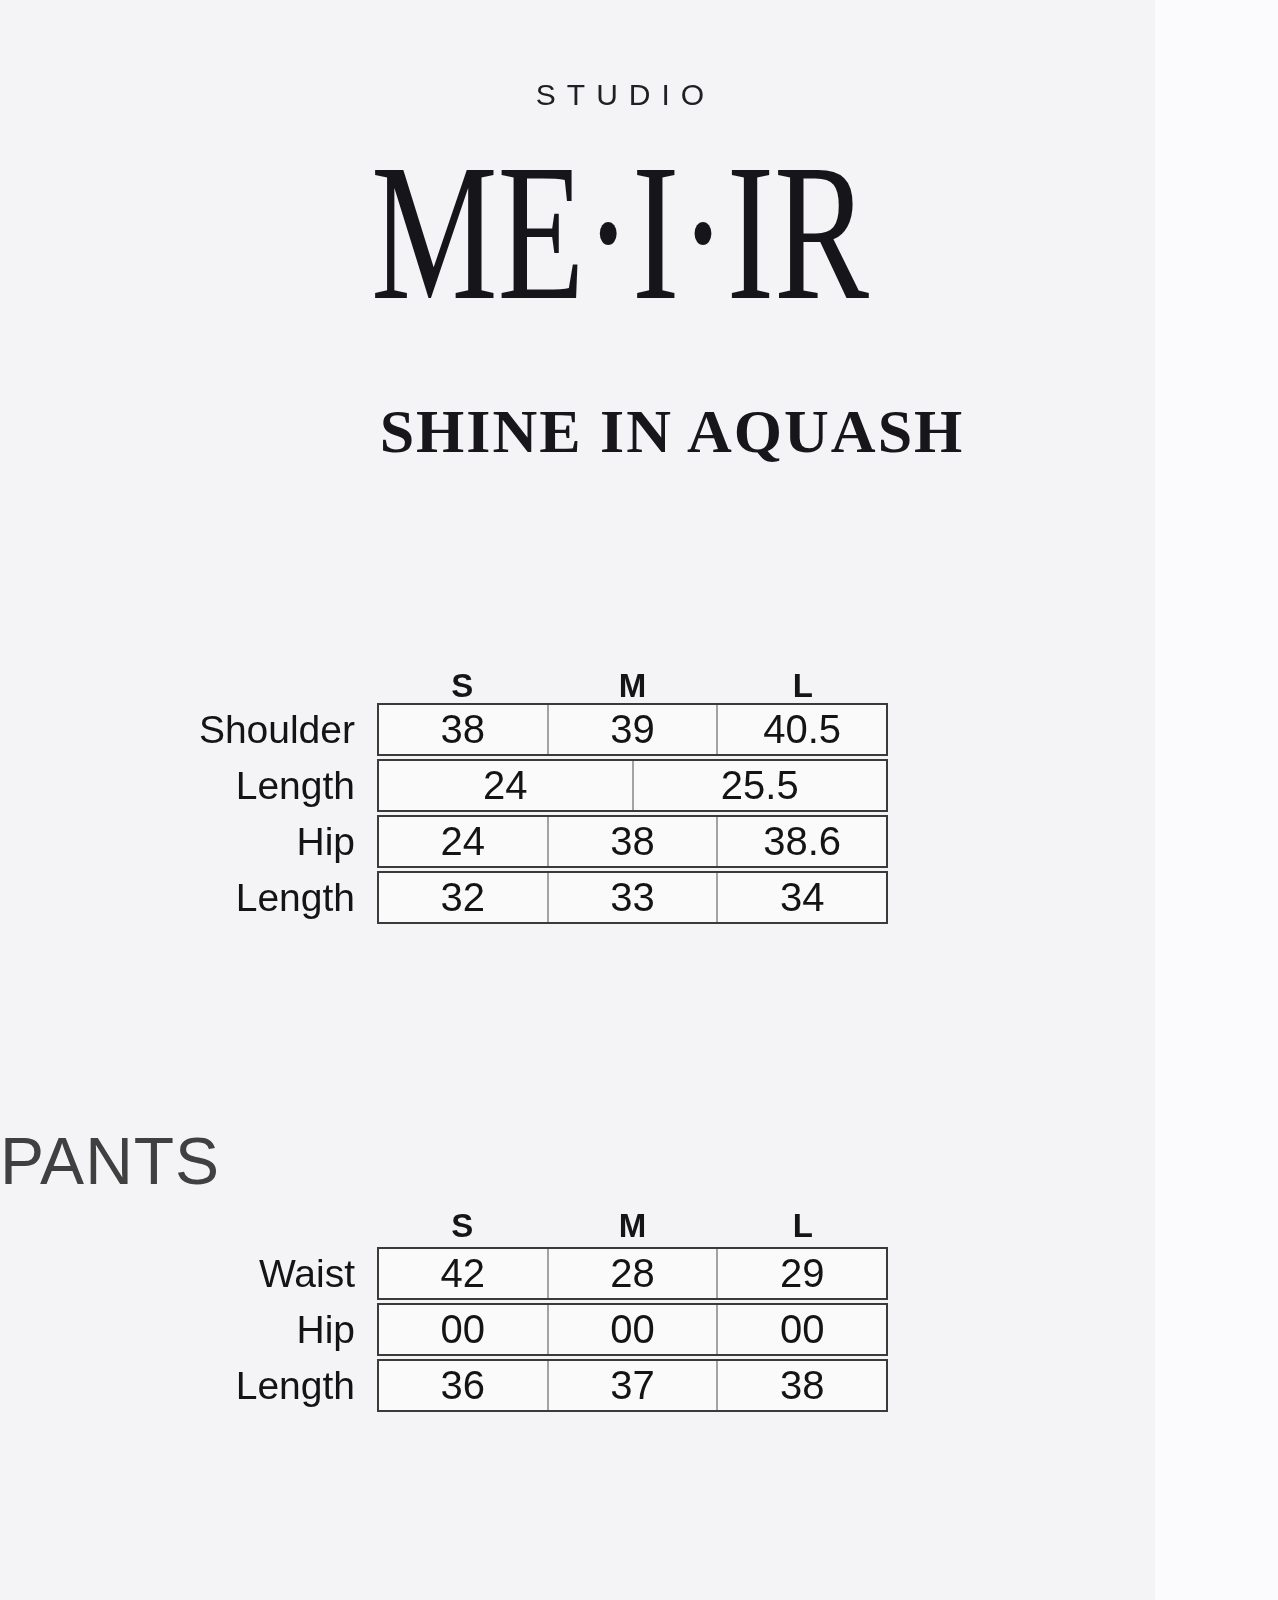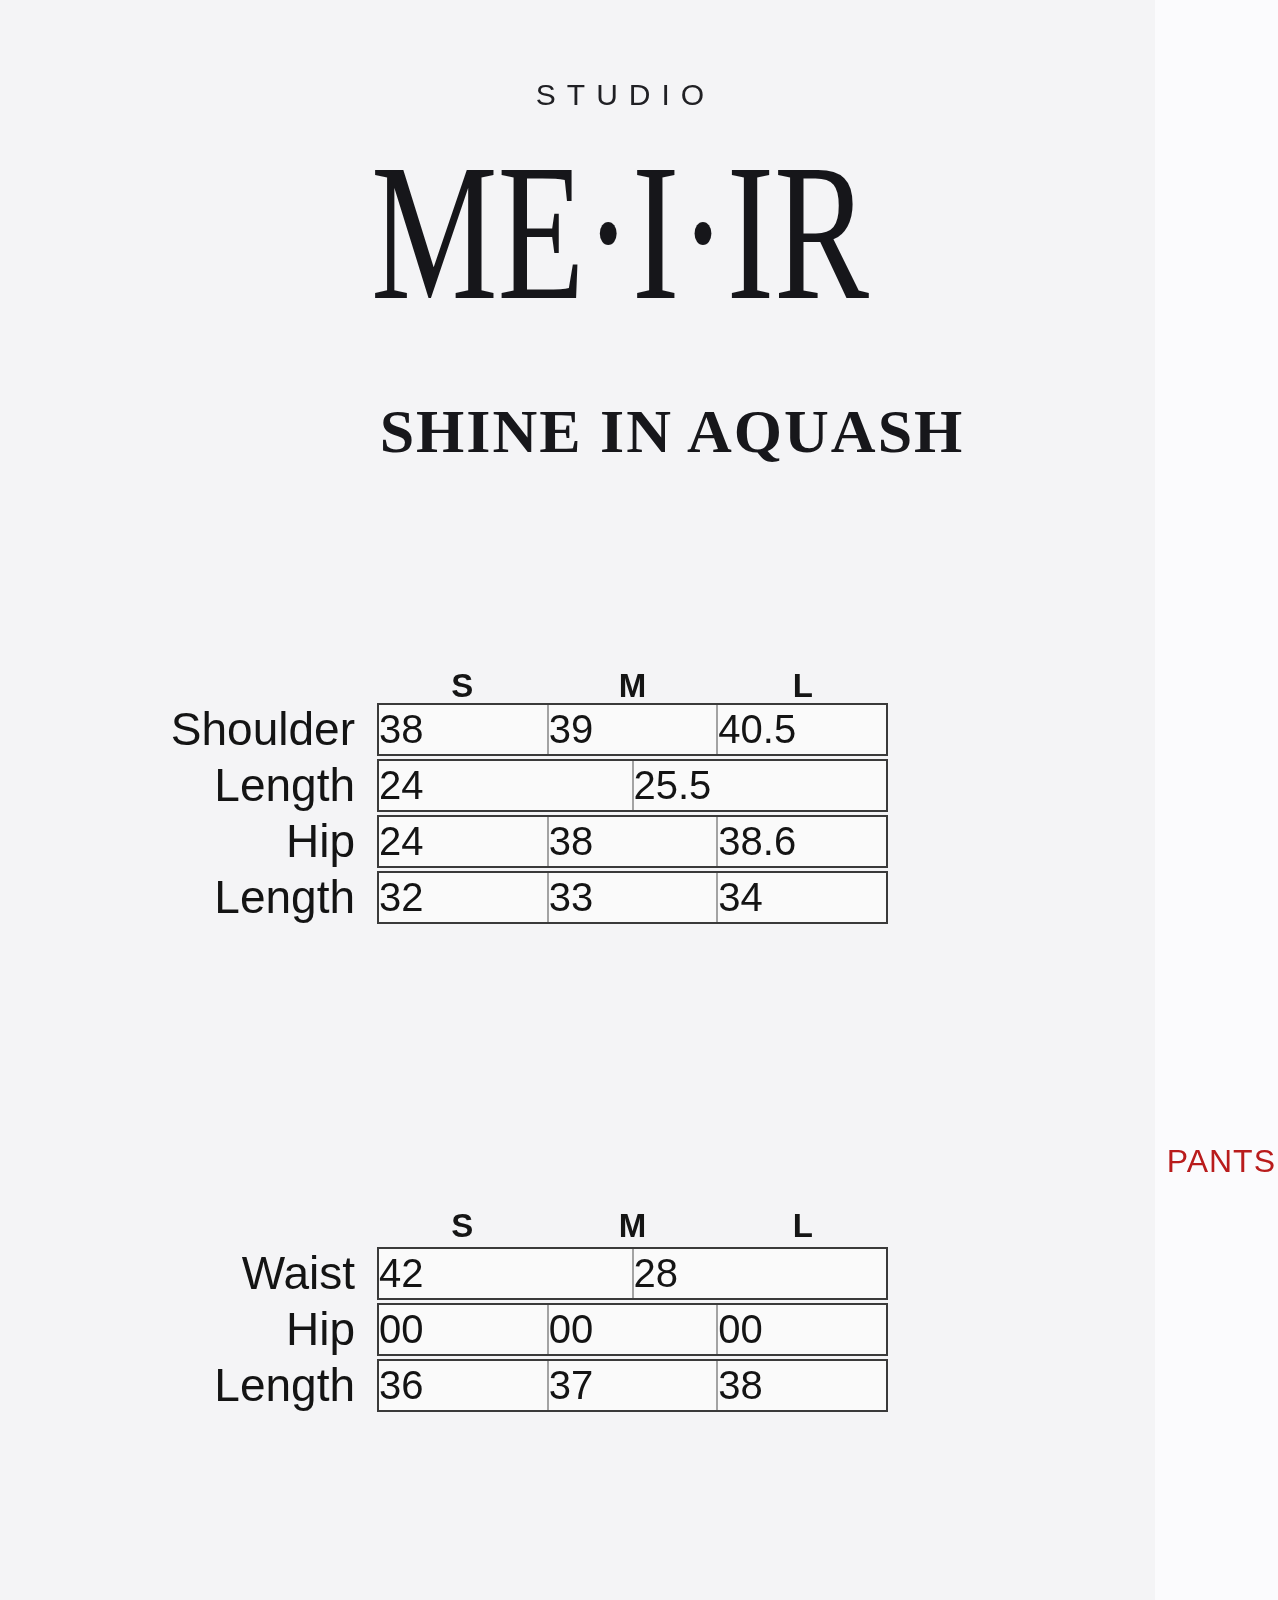--- a/index.html
+++ b/index.html
@@ -70,25 +70,25 @@
     color: #17171b;
     white-space: nowrap;
   }
   .pants-heading {
     position: absolute;
     left: 0;
     top: 1133px;
     width: 1276px;
     height: 56px;
     line-height: 56px;
-    text-align: right;
-    font-size: 32px;
+    text-align: left;
+    font-size: 66px;
     font-weight: 400;
     letter-spacing: 1px;
-    color: #b91c1c;
+    color: #404040;
   }
   .col-heads {
     position: absolute;
     left: 377px;
     width: 511px;
     height: 40px;
     line-height: 40px;
     display: flex;
   }
   .col-heads span {
@@ -110,36 +110,36 @@
   .trow {
     box-sizing: border-box;
     height: 53px;
     margin-bottom: 3px;
     border: 2px solid #3a3a3a;
     background: #fafafa;
     display: flex;
   }
   .cell {
     flex: 1;
-    text-align: left;
+    text-align: center;
     line-height: 49px;
     font-size: 40px;
     color: #141414;
   }
   .cell + .cell {
     border-left: 2px solid #a3a3a3;
   }
   .rlabel {
     position: absolute;
     left: 0;
     width: 355px;
     height: 53px;
     line-height: 53px;
     text-align: right;
-    font-size: 46px;
+    font-size: 39px;
     color: #141414;
     white-space: nowrap;
   }
   
   .rl-t0 { top: 703px; }
   .rl-t1 { top: 759px; }
   .rl-t2 { top: 815px; }
   .rl-t3 { top: 871px; }
   
   .rl-p0 { top: 1247px; }
@@ -199,20 +199,21 @@
   </div>
 
   <div class="rlabel rl-p0">Waist</div>
   <div class="rlabel rl-p1">Hip</div>
   <div class="rlabel rl-p2">Length</div>
 
   <div class="grid grid-pants">
     <div class="trow">
       <div class="cell">42</div>
       <div class="cell">28</div>
+      <div class="cell">29</div>
     </div>
     <div class="trow">
       <div class="cell">00</div>
       <div class="cell">00</div>
       <div class="cell">00</div>
     </div>
     <div class="trow">
       <div class="cell">36</div>
       <div class="cell">37</div>
       <div class="cell">38</div>

